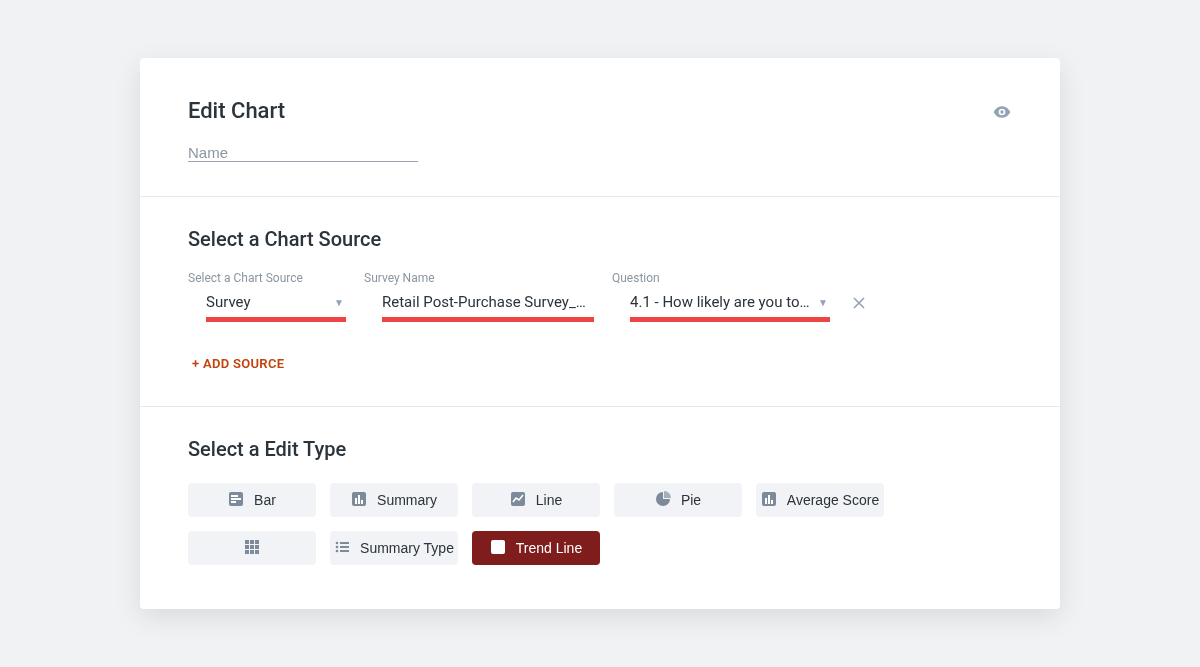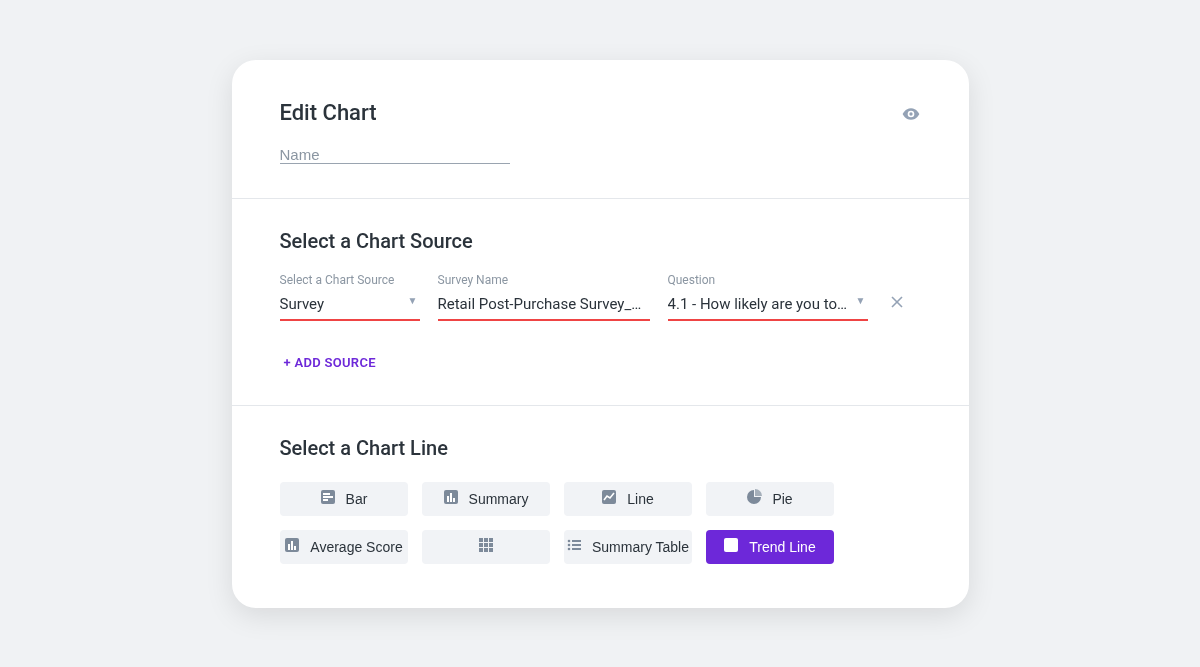--- a/index.html
+++ b/index.html
@@ -7,22 +7,22 @@
     font-family: -apple-system, BlinkMacSystemFont, "Segoe UI", Roboto, "Helvetica Neue", Arial, sans-serif;
     background: #f0f2f4;
     width: 1200px;
     height: 667px;
     display: flex;
     align-items: center;
     justify-content: center;
   }
   .modal {
     background: #fff;
-    width: 737px;
-    border-radius: 24px;
+    width: 920px;
+    border-radius: 4px;
     box-shadow: 0 8px 28px rgba(0,0,0,0.1);
     padding: 40px 48px 44px 48px;
     position: relative;
   }
   .header-row {
     display: flex;
     align-items: flex-start;
     justify-content: space-between;
   }
   .header-title {
@@ -68,47 +68,49 @@
     margin-top: 20px;
   }
   .field-group { display: flex; flex-direction: column; }
   .field-label {
     font-size: 12px;
     color: #8b96a2;
     margin-bottom: 6px;
   }
   .select-like {
     display: flex;
+    align-items: center;
     justify-content: space-between;
-    border-bottom: 2px solid #ef4444;
+    border-bottom: 5px solid #ef4444;
     padding: 2px 2px 6px 0;
     font-size: 15px;
     color: #2b333b;
     min-width: 120px;
     cursor: pointer;
+    margin-left: 18px;
   }
   .w-source { width: 140px; }
   .w-survey { width: 212px; }
   .w-question { width: 200px; }
   .caret {
     color: #94a2b5;
     font-size: 10px;
     margin-left: 8px;
   }
   .remove-x {
     color: #94a2b5;
     font-size: 16px;
     cursor: pointer;
     padding: 4px;
     margin-bottom: 4px;
   }
   .add-source {
     font-size: 13px;
     font-weight: 600;
-    color: #6d28d9;
+    color: #c2410c;
     letter-spacing: 0.3px;
     margin-top: 34px;
     cursor: pointer;
     display: inline-block;
     padding-left: 4px;
   }
   .chart-types {
     display: flex;
     flex-wrap: wrap;
     gap: 14px;
@@ -122,21 +124,21 @@
     height: 34px;
     width: 128px;
     background: #f1f3f6;
     border-radius: 4px;
     font-size: 14px;
     color: #2b333b;
     cursor: pointer;
     border: none;
   }
   .type-button.selected {
-    background: #6d28d9;
+    background: #7f1d1d;
     color: #fff;
   }
   .type-button.selected .icon-svg { fill: #fff; }
   .icon-svg { fill: #7d8a9a; flex-shrink: 0; }
   .truncate {
     white-space: nowrap;
     overflow: hidden;
     text-overflow: ellipsis;
   }
 </style>
@@ -192,21 +194,21 @@
           <line x1="2" y1="2" x2="12" y2="12"></line>
           <line x1="12" y1="2" x2="2" y2="12"></line>
         </svg>
     </span>
   </div>
 
   <div class="add-source">+ ADD SOURCE</div>
 
   <hr class="divider">
 
-  <h2 class="section-title">Select a Chart Line</h2>
+  <h2 class="section-title">Select a Edit Type</h2>
 
   <div class="chart-types" id="chart-types">
       <button class="type-button">
         <span><svg class="icon-svg" width="16" height="16" viewBox="0 0 16 16">
             <rect x="1" y="1" width="14" height="14" rx="2" fill="#7d8a9a"></rect>
             <rect x="3" y="4" width="7" height="2" fill="#fff"></rect>
             <rect x="3" y="7" width="10" height="2" fill="#fff"></rect>
             <rect x="3" y="10" width="5" height="2" fill="#fff"></rect>
           </svg></span>
         <span>Bar</span>
@@ -258,21 +260,21 @@
       </button>
       <button class="type-button">
         <span><svg class="icon-svg" width="16" height="16" viewBox="0 0 16 16" fill="#7d8a9a">
             <circle cx="3" cy="4" r="1.3"></circle>
             <rect x="6" y="3" width="9" height="2"></rect>
             <circle cx="3" cy="8" r="1.3"></circle>
             <rect x="6" y="7" width="9" height="2"></rect>
             <circle cx="3" cy="12" r="1.3"></circle>
             <rect x="6" y="11" width="9" height="2"></rect>
           </svg></span>
-        <span>Summary Table</span>
+        <span>Summary Type</span>
       </button>
       <button class="type-button selected">
         <span><svg class="icon-svg" width="16" height="16" viewBox="0 0 16 16">
             <rect x="1" y="1" width="14" height="14" rx="2" fill="#fff"></rect>
             <polyline points="3,11 6,7 9,9 13,4" stroke="#fff" stroke-width="1.6" fill="none"></polyline>
           </svg></span>
         <span>Trend Line</span>
       </button>
     </div>
 

